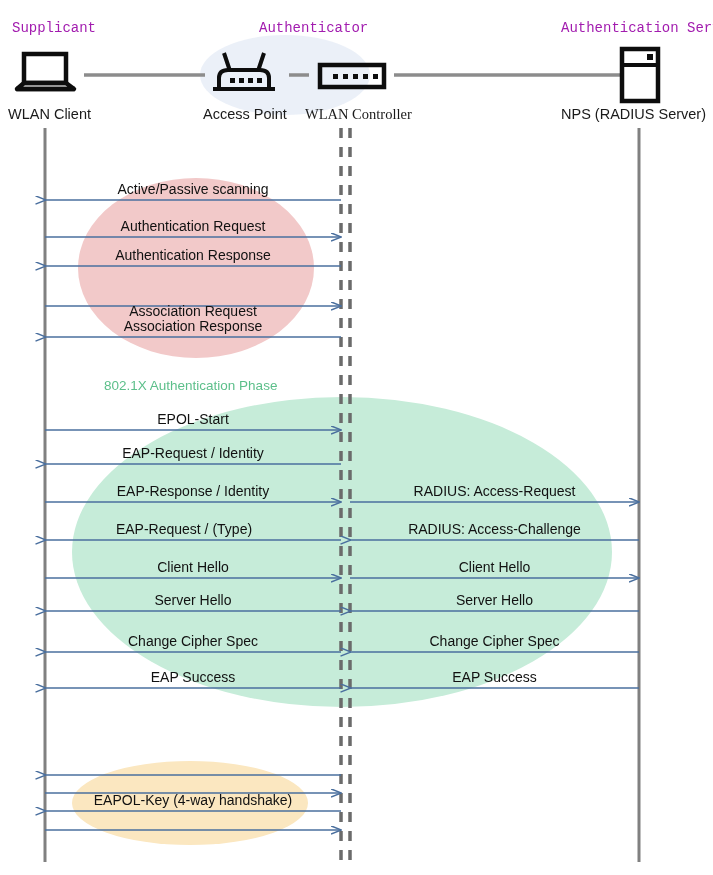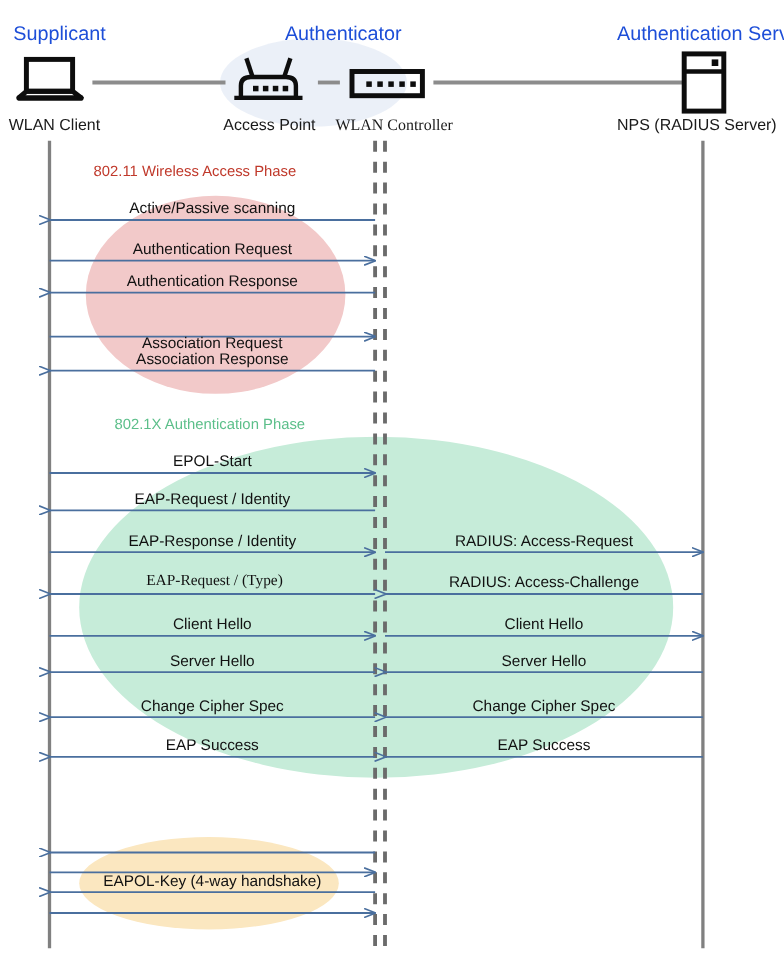--- a/index.html
+++ b/index.html
@@ -21,23 +21,24 @@
   }
   #diagram-svg {
     position: absolute;
     left: 0;
     top: 0;
     width: 713px;
     height: 875px;
   }
   .hdr-title {
     position: absolute;
-    font-size: 18px;
-    color: #1d4ed8;
+    font-size: 14px;
+    color: #a21caf;
     white-space: nowrap;
+    font-family: Liberation Mono, monospace;
   }
   .hdr-sub {
     position: absolute;
     font-size: 14.5px;
     color: #1a1a1a;
     white-space: nowrap;
   }
   .phase-label {
     position: absolute;
     font-size: 13.5px;
@@ -157,35 +158,34 @@
 
   <div class="hdr-title" style="left:12px;  top:20px;">Supplicant</div>
   <div class="hdr-title" style="left:259px; top:20px;">Authenticator</div>
   <div class="hdr-title" style="left:561px; top:20px;">Authentication Server</div>
 
   <div class="hdr-sub" style="left:8px;   top:106px;">WLAN Client</div>
   <div class="hdr-sub" style="left:203px; top:106px;">Access Point</div>
   <div class="hdr-sub" style="left:305px; top:106px;font-family:Liberation Serif, serif;">WLAN Controller</div>
   <div class="hdr-sub" style="left:561px; top:106px;">NPS (RADIUS Server)</div>
 
-  <div class="phase-label" style="left:85px; top:146px; color:#c0392b;">802.11 Wireless Access Phase</div>
 
   <div class="phase-label" style="left:104px; top:376px; color:#5cbf8a;text-align:center;">802.1X Authentication Phase</div>
 
 
   <div id="labels-layer">
       <div class="msg-label" style="left: 193px; top: 181px;">Active/Passive scanning</div>
       <div class="msg-label" style="left: 193px; top: 218px;">Authentication Request</div>
       <div class="msg-label" style="left: 193px; top: 247px;">Authentication Response</div>
       <div class="msg-label" style="left: 193px; top: 303px; text-align: right;">Association Request</div>
       <div class="msg-label" style="left: 193px; top: 318px;">Association Response</div>
       <div class="msg-label" style="left: 193px; top: 411px;">EPOL-Start</div>
       <div class="msg-label" style="left: 193px; top: 445px;">EAP-Request / Identity</div>
       <div class="msg-label" style="left: 193px; top: 483px;">EAP-Response / Identity</div>
-      <div class="msg-label" style="left: 195px; top: 521px; font-family: Liberation Serif, serif;">EAP-Request / (Type)</div>
+      <div class="msg-label" style="left: 184px; top: 521px;">EAP-Request / (Type)</div>
       <div class="msg-label" style="left: 193px; top: 559px;">Client Hello</div>
       <div class="msg-label" style="left: 193px; top: 592px;">Server Hello</div>
       <div class="msg-label" style="left: 193px; top: 633px;">Change Cipher Spec</div>
       <div class="msg-label" style="left: 193px; top: 669px;">EAP Success</div>
       <div class="msg-label" style="left: 193px; top: 792px;">EAPOL-Key (4-way handshake)</div>
       <div class="msg-label" style="left: 494.5px; top: 483px;">RADIUS: Access-Request</div>
       <div class="msg-label" style="left: 494.5px; top: 521px;">RADIUS: Access-Challenge</div>
       <div class="msg-label" style="left: 494.5px; top: 559px;">Client Hello</div>
       <div class="msg-label" style="left: 494.5px; top: 592px;">Server Hello</div>
       <div class="msg-label" style="left: 494.5px; top: 633px;">Change Cipher Spec</div>

